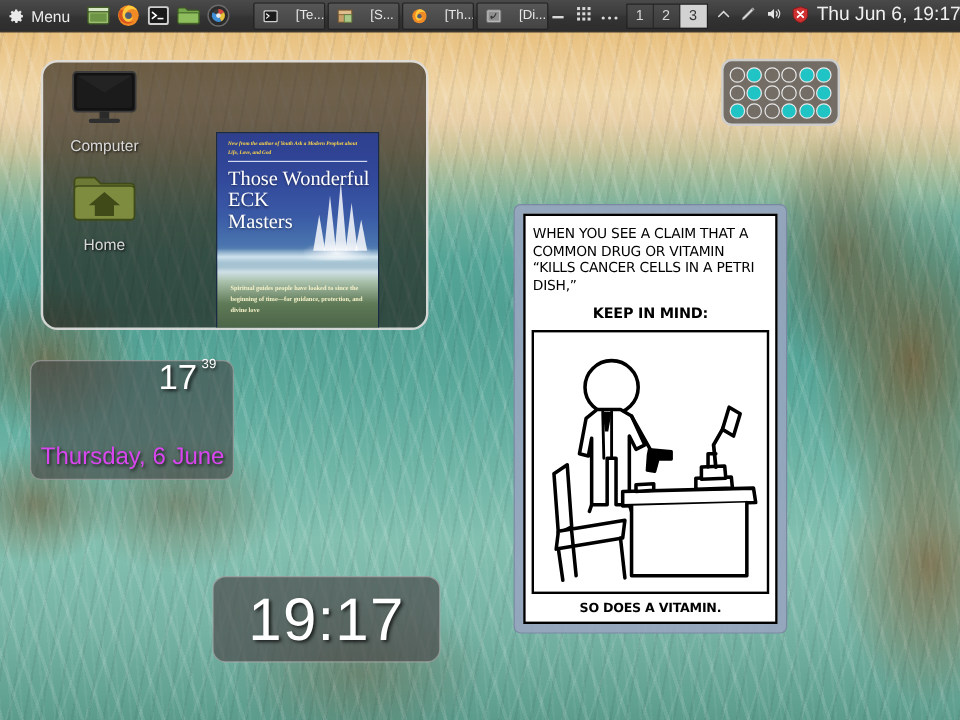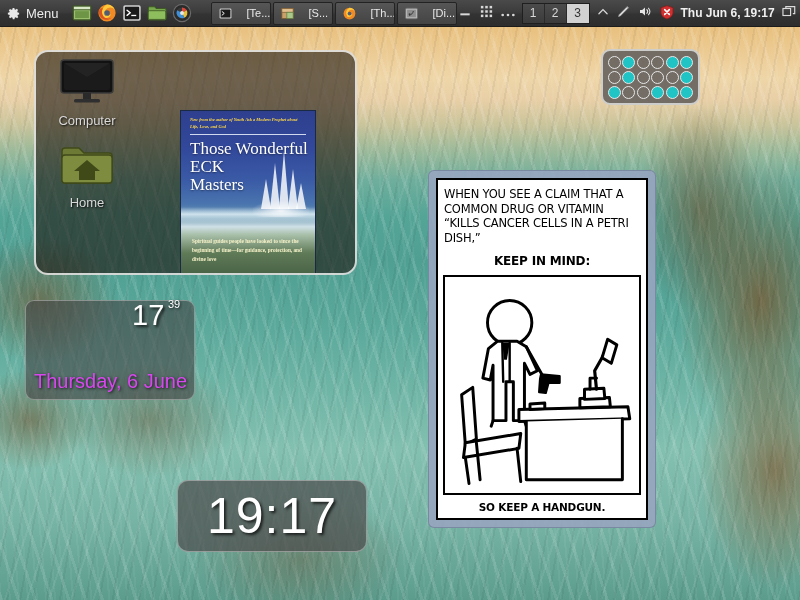--- a/index.html
+++ b/index.html
@@ -73,21 +73,21 @@
   .tray-right { margin-left:auto; display:flex; align-items:center; gap:6px; padding-right:5px; }
   .wsw { display:flex; height:21px; border:1px solid #1f1f1f; }
   .ws {
     width:22px; display:flex; align-items:center; justify-content:center;
     font-size:12px; color:#d8d8d8;
     background:linear-gradient(180deg,#4b4b4b,#3b3b3b);
     border-right:1px solid #2a2a2a;
   }
   .ws:last-child{ border-right:none; }
   .ws.active { background:#d2d2d2; color:#333; }
-  .clocktxt { font-size:12px; color:#efefef; white-space:nowrap;font-weight:bold; }
+  .clocktxt { font-size:16px; color:#efefef; white-space:nowrap; }
 
   
   #deskpanel {
     position:absolute; left:34px; top:50px; width:323px; height:225px;
     background:rgba(30,25,18,.62);
     border:2px solid rgba(255,255,255,.78);
     border-radius:14px;
     overflow:hidden;
   }
   .dicon { position:absolute; width:78px; text-align:center; }
@@ -351,21 +351,21 @@
 
           <path d="M146 122 L178 121 L179 131 L146 132 Z" fill="#fff"></path>
           <path d="M151 112 L172 111 L173 122 L151 123 Z" fill="#fff"></path>
 
           <path d="M164 112 L162 92 L170 78 L178 62" stroke-width="3.4"></path>
           <path d="M170 78 L180 84 L186 64 L176 58 Z" fill="#fff"></path>
           <path d="M157 112 L157 100 L164 100"></path>
         </g>
       </svg>
     </div>
-    <div class="caption">SO KEEP A HANDGUN.</div>
+    <div class="caption">SO DOES A VITAMIN.</div>
   </div>
 </div>
 
 <div id="panel">
 
   <div class="menu-btn">
     <span class="gear">
       <svg width="15" height="15" viewBox="0 0 24 24" fill="#e9e9e9">
         <path d="M12 8.2a3.8 3.8 0 1 0 0 7.6 3.8 3.8 0 0 0 0-7.6Zm0 5.9a2.1 2.1 0 1 1 0-4.2 2.1 2.1 0 0 1 0 4.2Z"></path>
         <path d="M21 13.4v-2.8l-2.4-.4a6.9 6.9 0 0 0-.7-1.7l1.4-2-2-2-2 1.4a6.9 6.9 0 0 0-1.7-.7L13.4 3h-2.8l-.4 2.4a6.9 6.9 0 0 0-1.7.7l-2-1.4-2 2 1.4 2a6.9 6.9 0 0 0-.7 1.7L3 10.6v2.8l2.4.4c.16.6.4 1.17.7 1.7l-1.4 2 2 2 2-1.4c.53.3 1.1.54 1.7.7l.4 2.4h2.8l.4-2.4c.6-.16 1.17-.4 1.7-.7l2 1.4 2-2-1.4-2c.3-.53.54-1.1.7-1.7l2.4-.4Z"></path>

